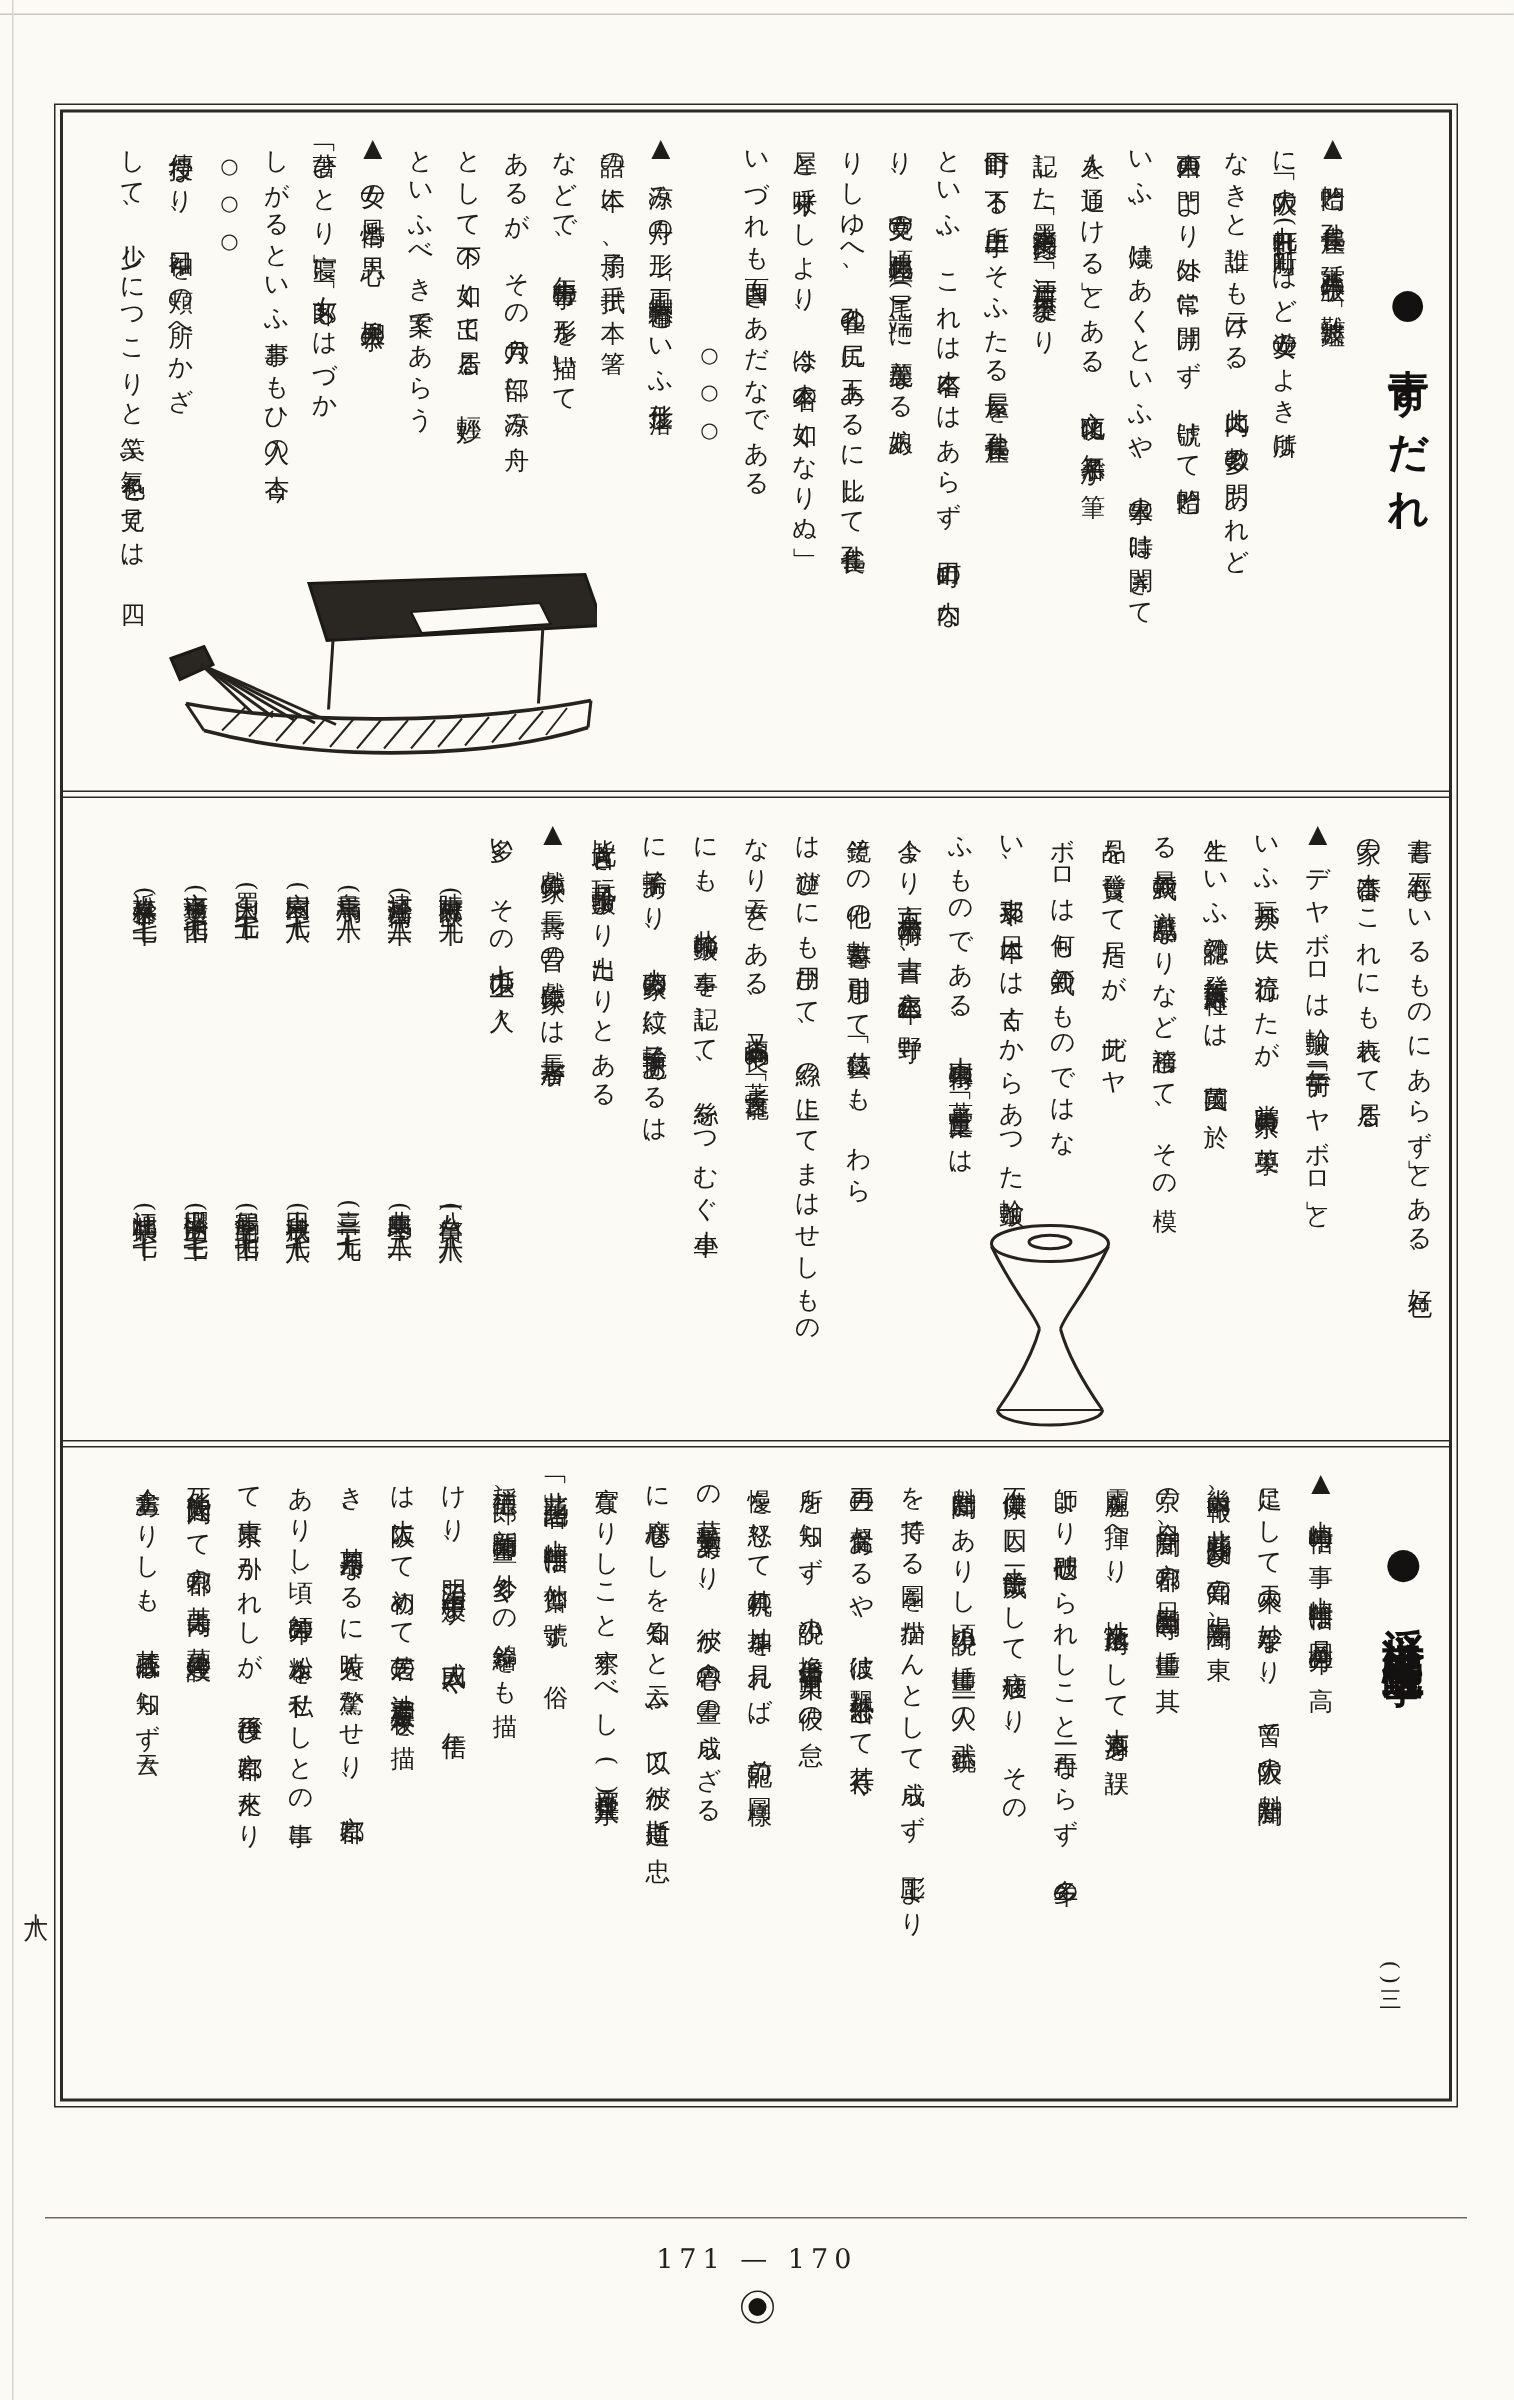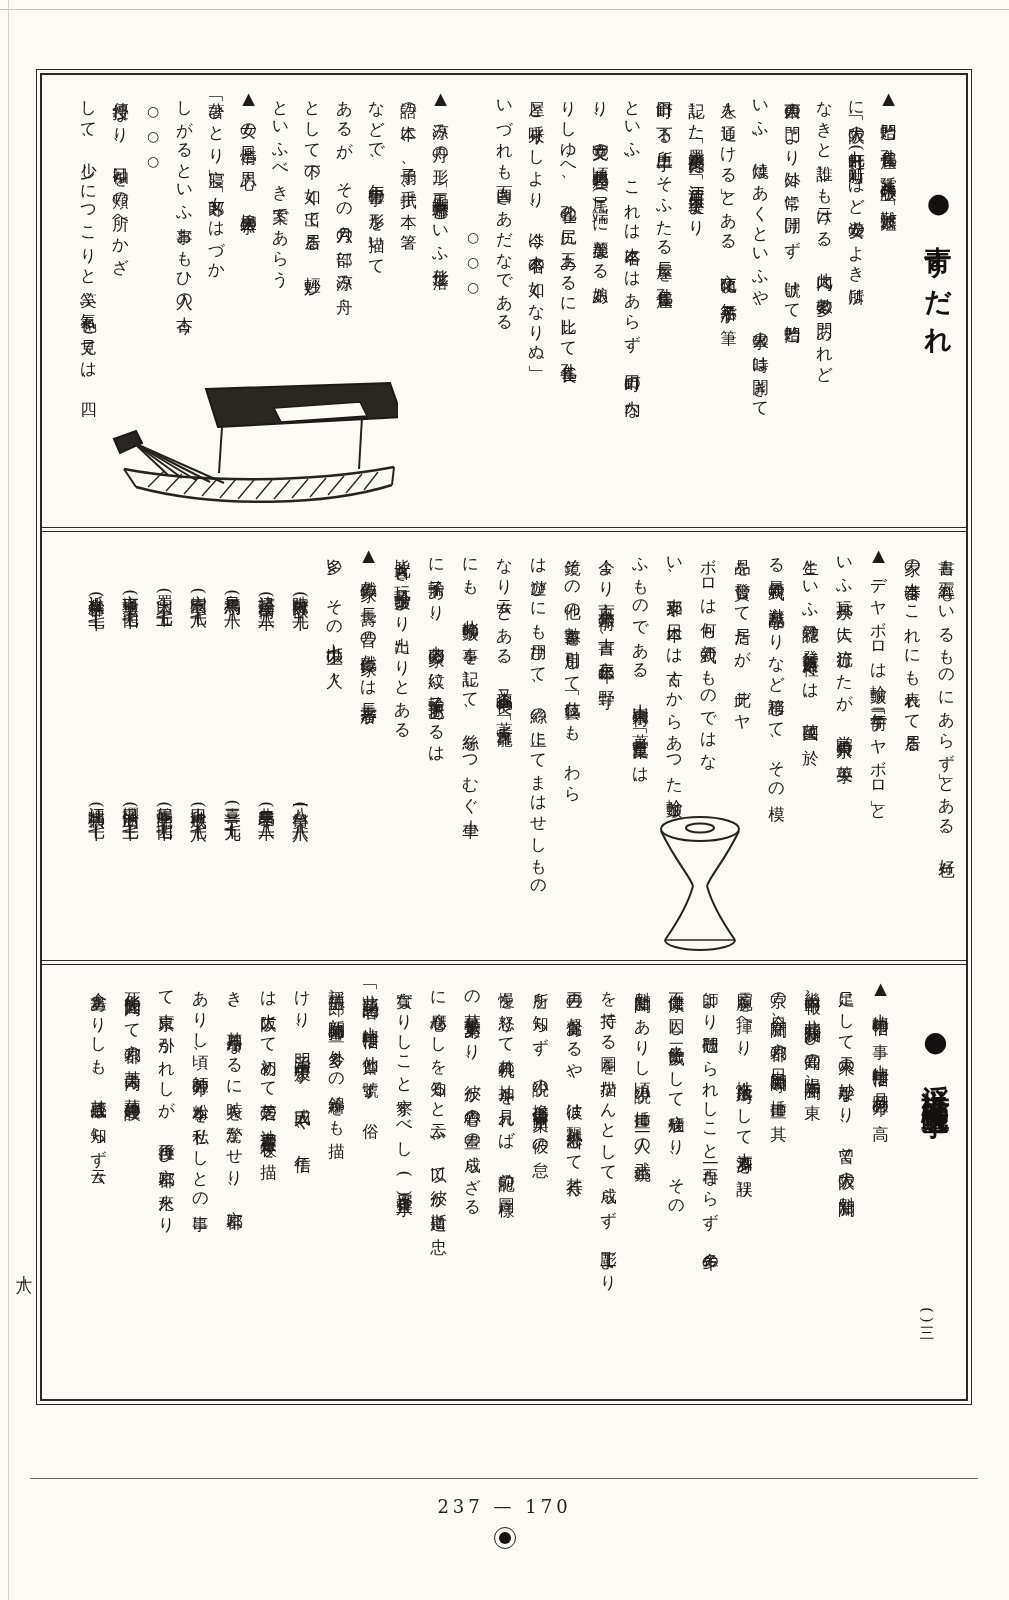--- a/index.html
+++ b/index.html
@@ -241,16 +241,16 @@
           <div class="vcol">死後知人間にて京都の某寺内に墓碑建設の</div>
           <div class="vcol">企畫ありしも、其成否は知らず云々</div>
         </div>
     </div>
 
   </div>
 </div>
 
 <div class="side-page-num">十八</div>
 <div class="folio-rule"></div>
-<div class="folio">237 — 170</div>
+<div class="folio">171 — 170</div>
 <div class="bullseye">
     <span></span>
   </div>
 
 </body></html>

